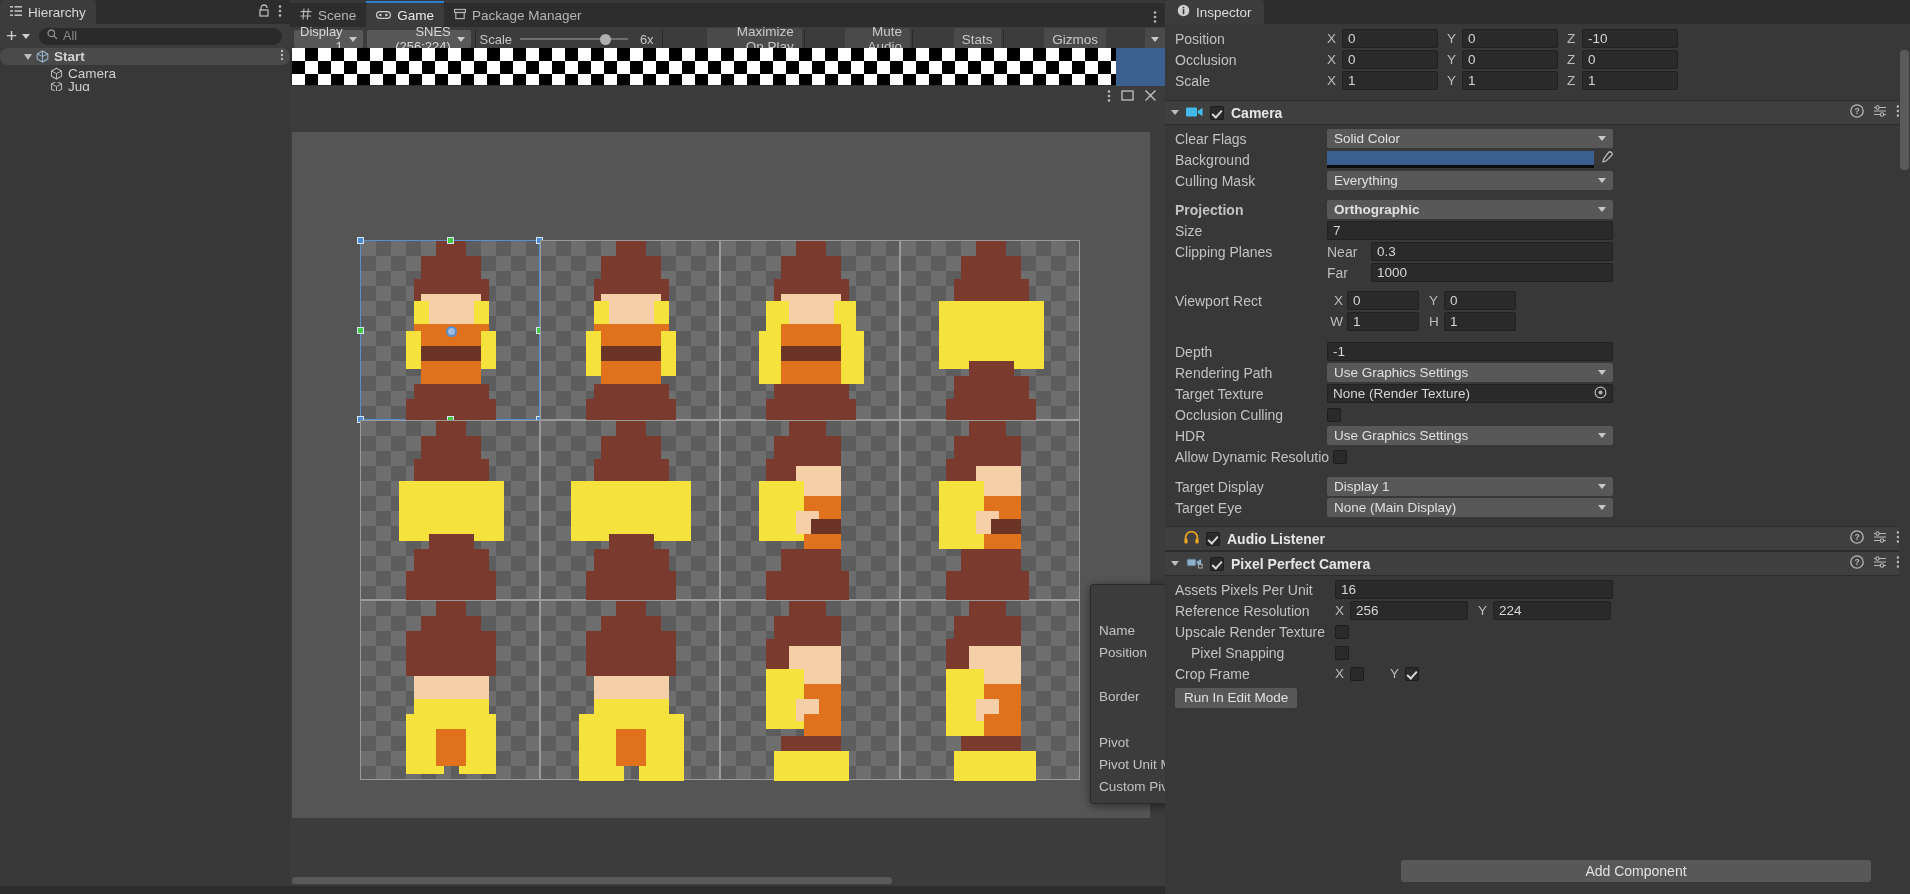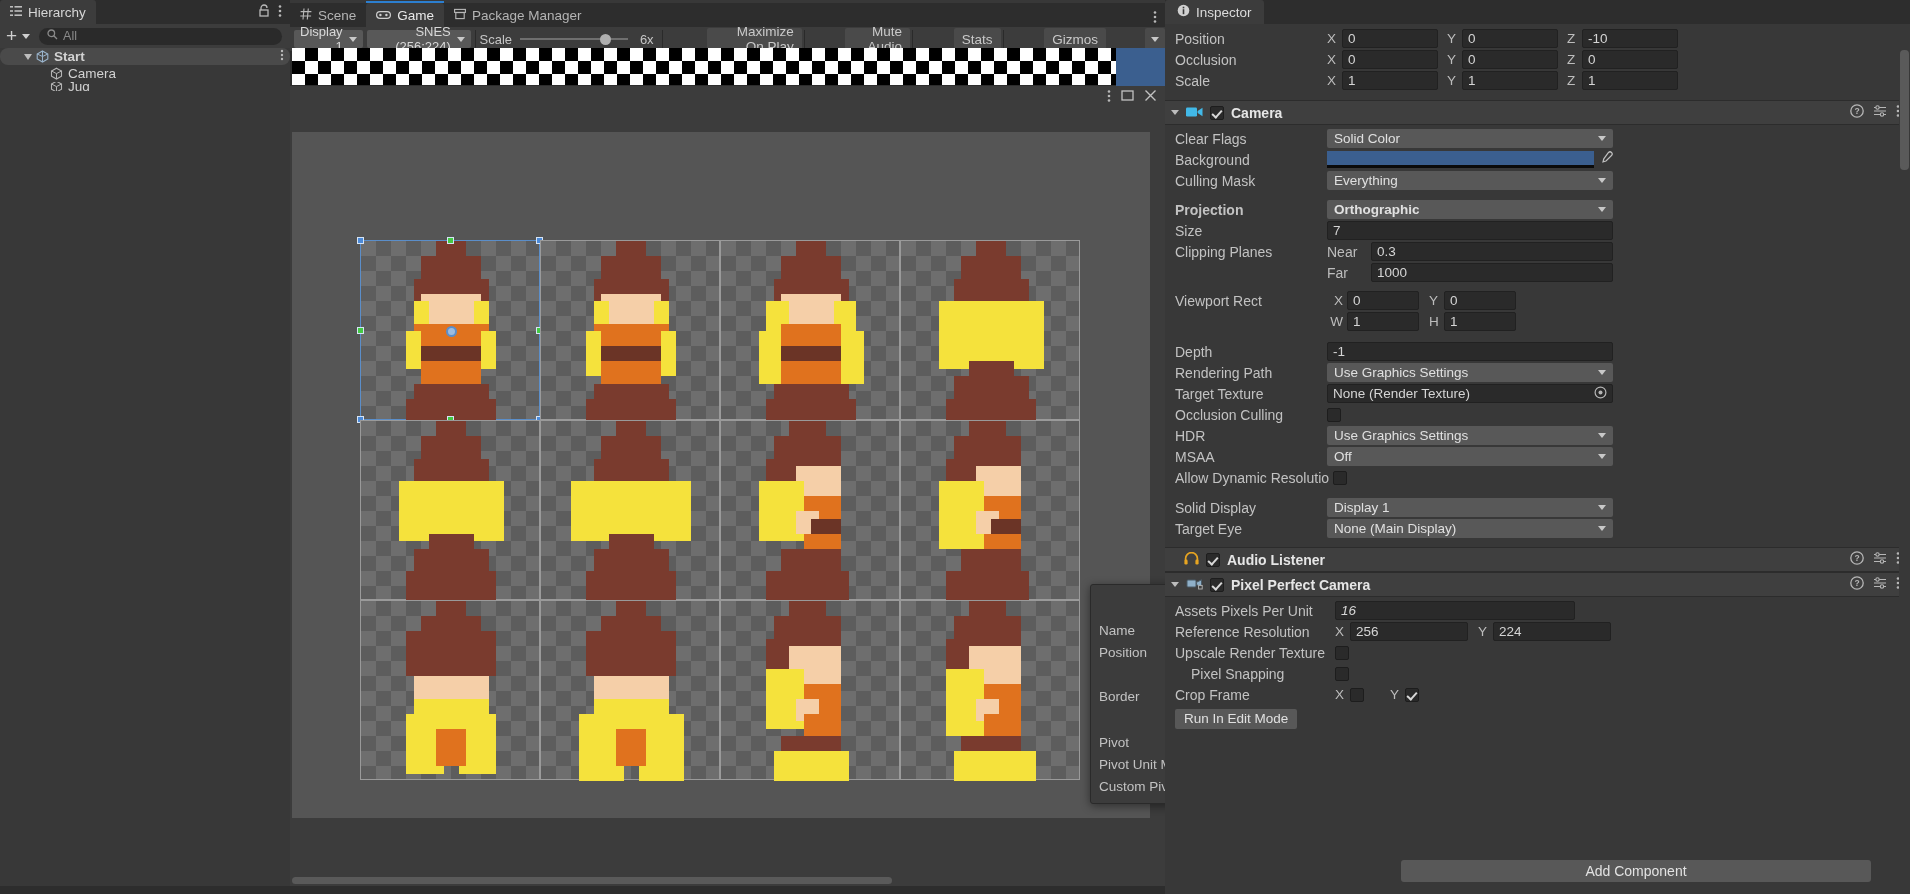--- a/index.html
+++ b/index.html
@@ -789,33 +789,26 @@
         <span class="cb"></span>
       </div>
       <div class="i-row">
         <span class="i-label">HDR</span>
         <span class="i-dd" style="width:286px;">
           <span>Use Graphics Settings</span>
           <span class="dd-arrow"></span>
         </span>
       </div>
       <div class="i-row">
-        <span class="i-label">MSAA</span>
-        <span class="i-dd" style="width:286px;">
-          <span>Off</span>
-          <span class="dd-arrow"></span>
-        </span>
-      </div>
-      <div class="i-row">
         <span class="i-label" style="width:158px;overflow:hidden;white-space:nowrap;">Allow Dynamic Resolutio</span>
         <span class="cb"></span>
       </div>
 
       <div class="i-row" style="margin-top:9px;">
-        <span class="i-label">Solid Display</span>
+        <span class="i-label">Target Display</span>
         <span class="i-dd" style="width:286px;">
           <span>Display 1</span>
           <span class="dd-arrow"></span>
         </span>
       </div>
       <div class="i-row">
         <span class="i-label">Target Eye</span>
         <span class="i-dd" style="width:286px;">
           <span>None (Main Display)</span>
           <span class="dd-arrow"></span>
@@ -887,21 +880,21 @@
                 <circle cx="2" cy="2.5" r="1.3" fill="#b7b7b7"></circle>
                 <circle cx="2" cy="7" r="1.3" fill="#b7b7b7"></circle>
                 <circle cx="2" cy="11.5" r="1.3" fill="#b7b7b7"></circle>
               </svg>
           </span>
         </span>
       </div>
 
       <div class="i-row" style="margin-top:3px;">
         <span class="i-label wide">Assets Pixels Per Unit</span>
-        <span class="i-field" style="width:240px;font-style:italic;">16</span>
+        <span class="i-field" style="width:278px;">16</span>
       </div>
       <div class="i-row">
         <span class="i-label wide">Reference Resolution</span>
         <span class="axis">X</span>
         <span class="i-field" style="width:118px;">256</span>
         <span class="axis" style="margin-left:10px;">Y</span>
         <span class="i-field" style="width:118px;">224</span>
       </div>
       <div class="i-row">
         <span class="i-label wide">Upscale Render Texture</span>

